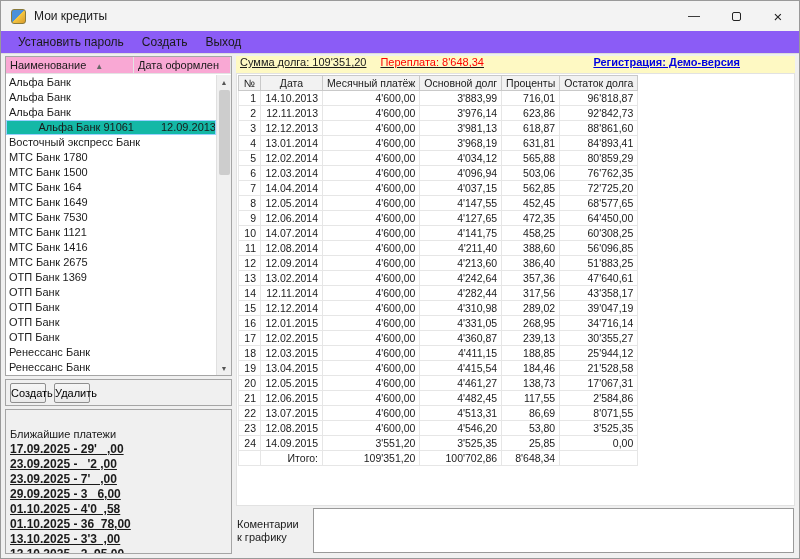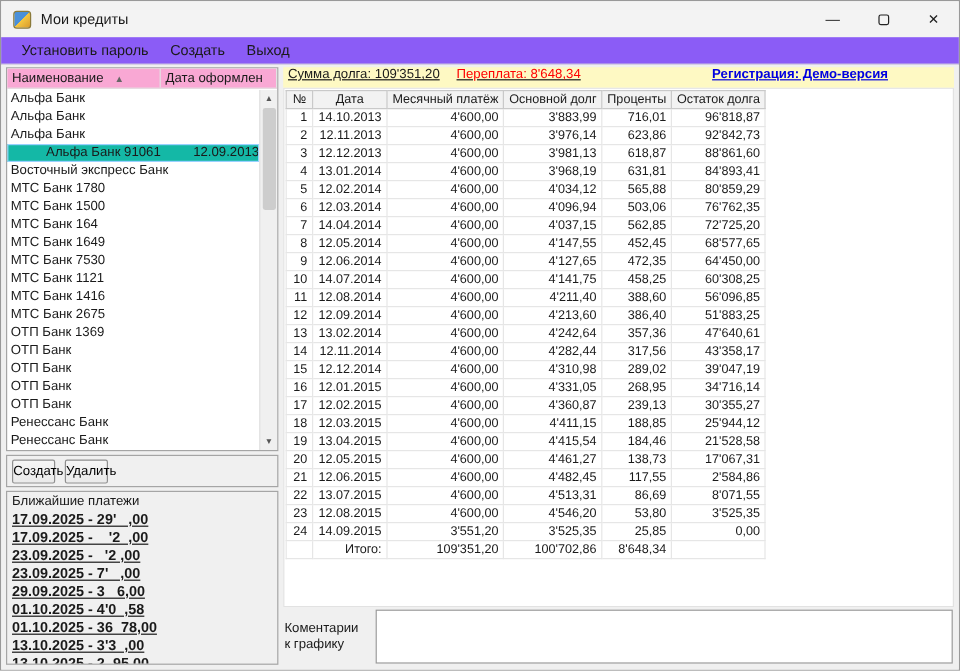--- a/index.html
+++ b/index.html
@@ -87,21 +87,21 @@
     width: 36px; height: 20px;
     font-family: "Liberation Sans", sans-serif; font-size: 11px;
     background: linear-gradient(#f6f6f6, #eaeaea);
     border: 1px solid #8f8f8f; border-radius: 2px;
     cursor: default;
   }
   
   .upcoming {
     margin-top: 3px; flex: 1;
     border: 1px solid #a5a5a5; background: #f0f0f0;
-    padding: 2px 4px; overflow: hidden;
+    padding: 18px 4px; overflow: hidden;
   }
   .upcoming-title { font-size: 11px; margin-bottom: 2px; }
   .upcoming-item {
     font-size: 12px; font-weight: bold; text-decoration: underline;
     line-height: 15px; white-space: pre; overflow: hidden;
   }
   
   .right { flex: 1; display: flex; flex-direction: column; min-width: 0; min-height: 0; }
   .infobar {
     flex: 0 0 17px; height: 17px;
@@ -285,21 +285,20 @@
       <div class="btn-row">
         <button class="btn">Создать</button>
         <button class="btn">Удалить</button>
       </div>
 
       <div class="upcoming">
         <div class="upcoming-title">Ближайшие платежи</div>
         <div class="upcoming-list">
 
         <div class="upcoming-item">17.09.2025 - 29'   ,00</div>
-            <div class="upcoming-item">17.09.2025 -    '2  ,00</div>
             <div class="upcoming-item">23.09.2025 -   '2 ,00</div>
             <div class="upcoming-item">23.09.2025 - 7'   ,00</div>
             <div class="upcoming-item">29.09.2025 - 3   6,00</div>
             <div class="upcoming-item">01.10.2025 - 4'0  ,58</div>
             <div class="upcoming-item">01.10.2025 - 36  78,00</div>
             <div class="upcoming-item">13.10.2025 - 3'3  ,00</div>
             <div class="upcoming-item">13.10.2025 - 2  95,00</div>
           </div>
       </div>
 

